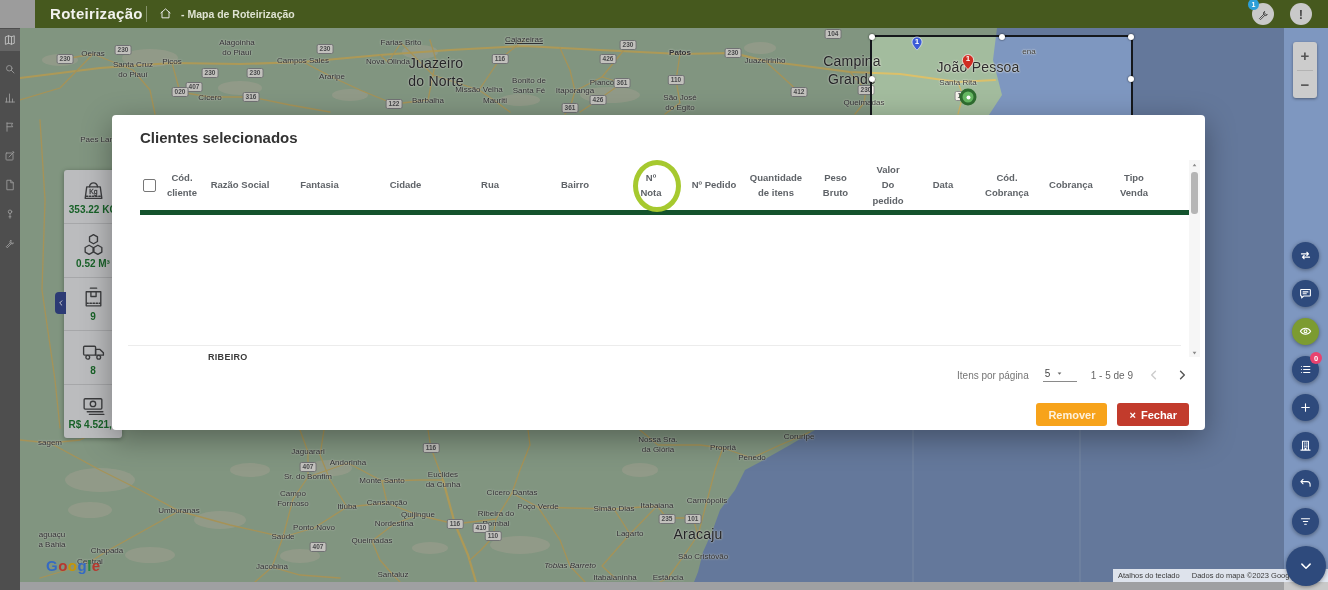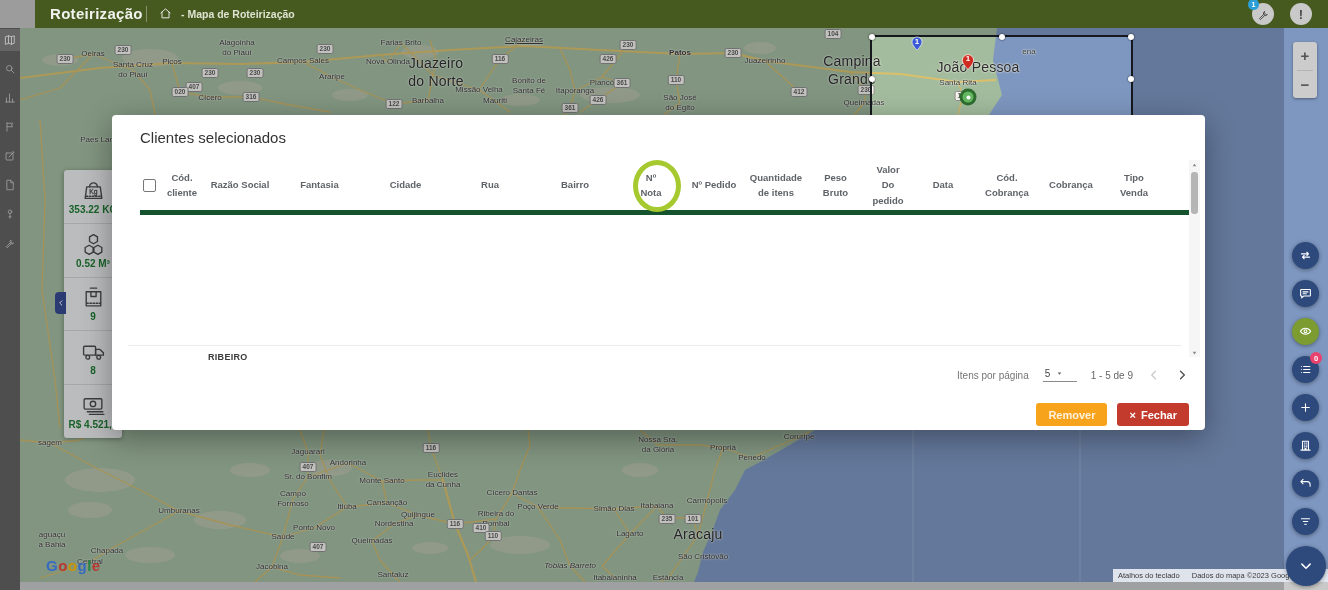--- a/index.html
+++ b/index.html
@@ -54,21 +54,21 @@
 
 .stats{position:absolute;left:64px;top:170px;width:58px;height:268px;background:#ededed;border-radius:3px;z-index:5;box-shadow:0 1px 5px rgba(0,0,0,.35);display:flex;flex-direction:column}
 .stat{flex:1;display:flex;flex-direction:column;align-items:center;justify-content:center;border-bottom:1px solid #d2d2d2;color:#4a4a4a}
 .stat:last-child{border-bottom:none}
 .stat .ic{width:25px;height:25px;stroke-width:1.3;flex:none}
 .stat-val{margin-top:1px;font-size:10px;font-weight:700;color:#1d7a2e;white-space:nowrap}
 .collapse-tab{position:absolute;left:55px;top:292px;width:11px;height:22px;background:#36478f;border-radius:4px 0 0 4px;z-index:6;display:flex;align-items:center;justify-content:center;color:#fff}
 .collapse-tab .ic{width:8px;height:8px;stroke-width:3}
 
 .modal{position:absolute;left:112px;top:115px;width:1093px;height:315px;background:#fff;border-radius:4px;z-index:20;box-shadow:0 8px 30px rgba(0,0,0,.35)}
-.modal-title{position:absolute;left:28px;top:14px;font-size:15px;font-weight:400;color:#333}
+.modal-title{position:absolute;left:28px;top:14px;font-size:15px;font-weight:700;color:#333}
 .cols{position:absolute;left:28px;top:45px;width:1049px;height:55px;display:flex;align-items:center;border-bottom:5px solid #14532d}
 .cb{width:13px;height:13px;border:1.5px solid #777;border-radius:2px;margin-left:3px;flex:none}
 .th{font-size:9.5px;font-weight:700;color:#5f6368;text-align:center;white-space:pre-line;line-height:1.6}
 .cols>*:nth-child(1){flex:0 0 20px}
 .cols>*:nth-child(2){flex:0 0 44px}.cols>*:nth-child(3){flex:0 0 72px}
 .cols>*:nth-child(4){flex:0 0 87px}.cols>*:nth-child(5){flex:0 0 85px}
 .cols>*:nth-child(6){flex:0 0 84px}.cols>*:nth-child(7){flex:0 0 86px}
 .cols>*:nth-child(8){flex:0 0 66px}.cols>*:nth-child(9){flex:0 0 60px}
 .cols>*:nth-child(10){flex:0 0 64px}.cols>*:nth-child(11){flex:0 0 55px}
 .cols>*:nth-child(12){flex:0 0 50px}.cols>*:nth-child(13){flex:0 0 60px}

